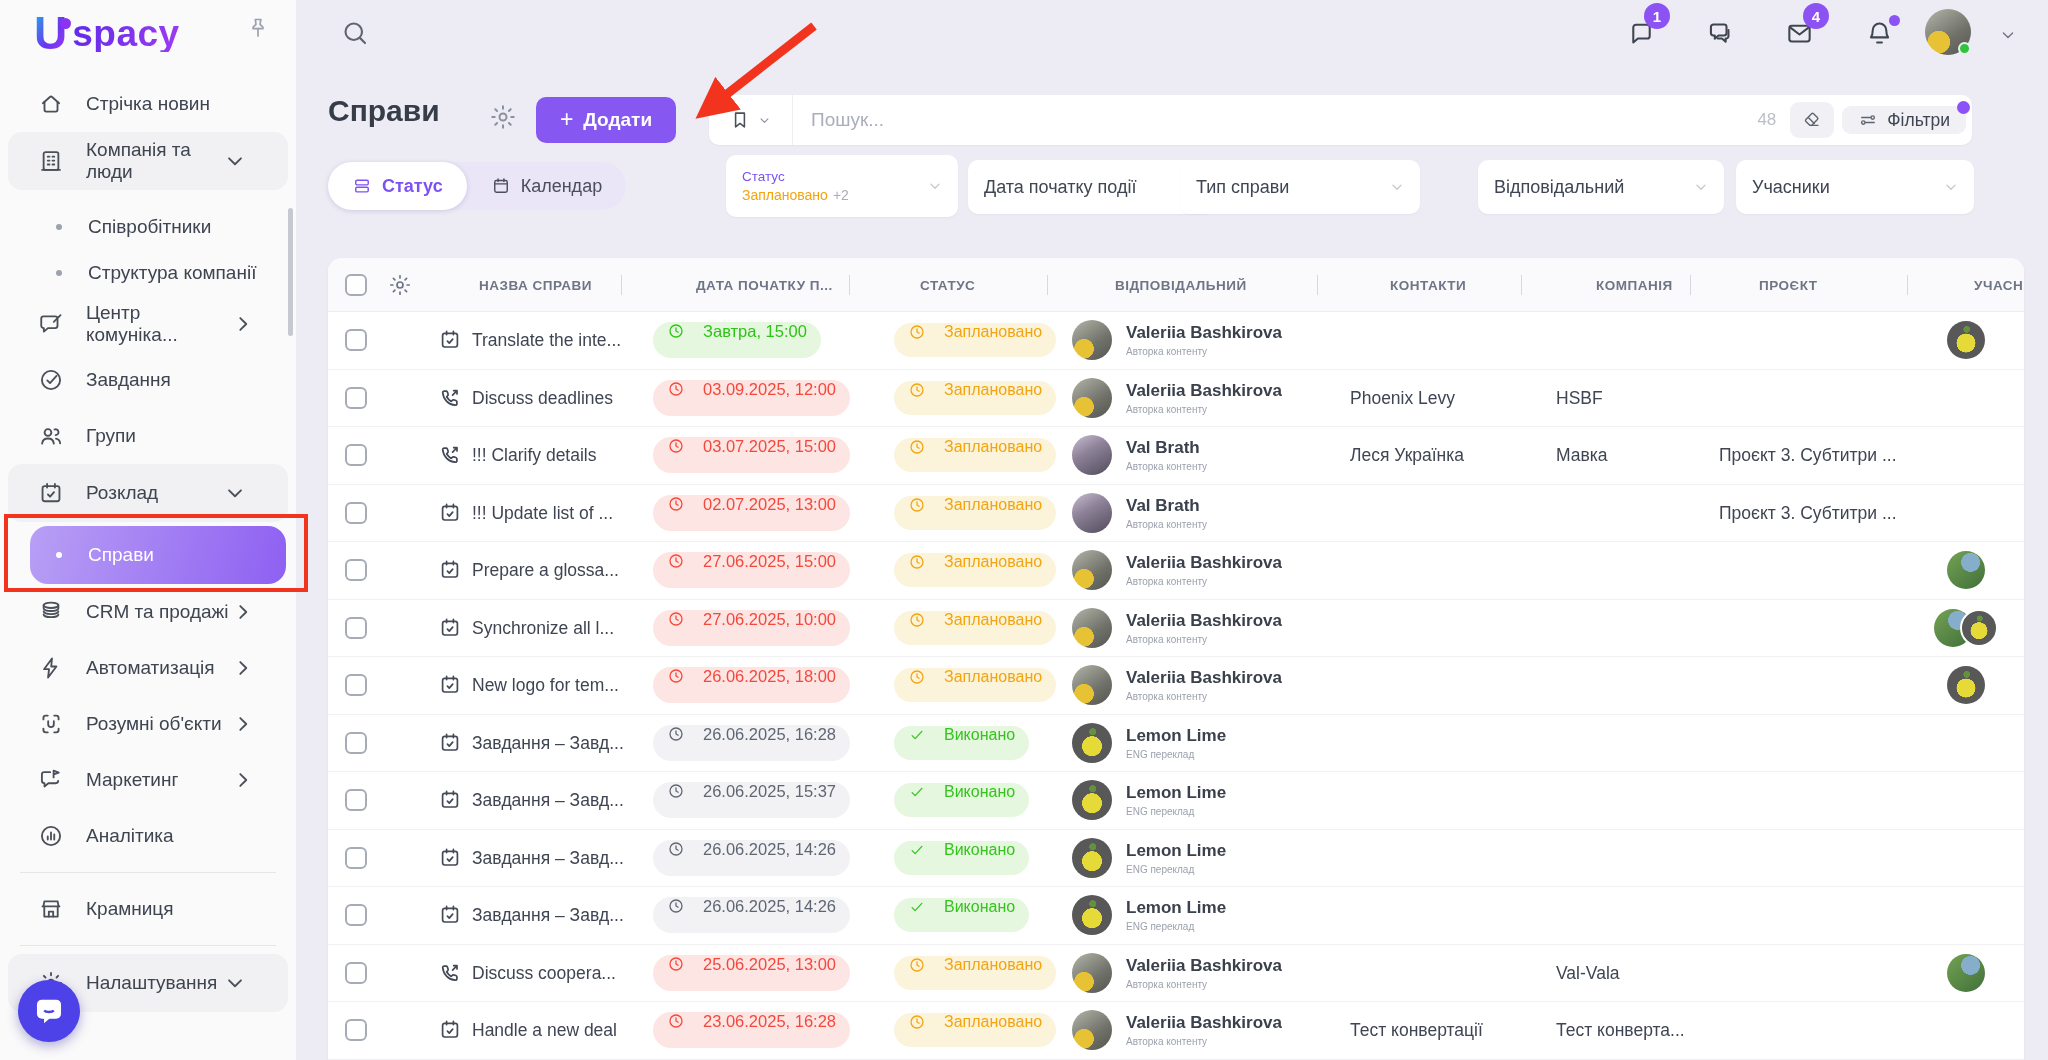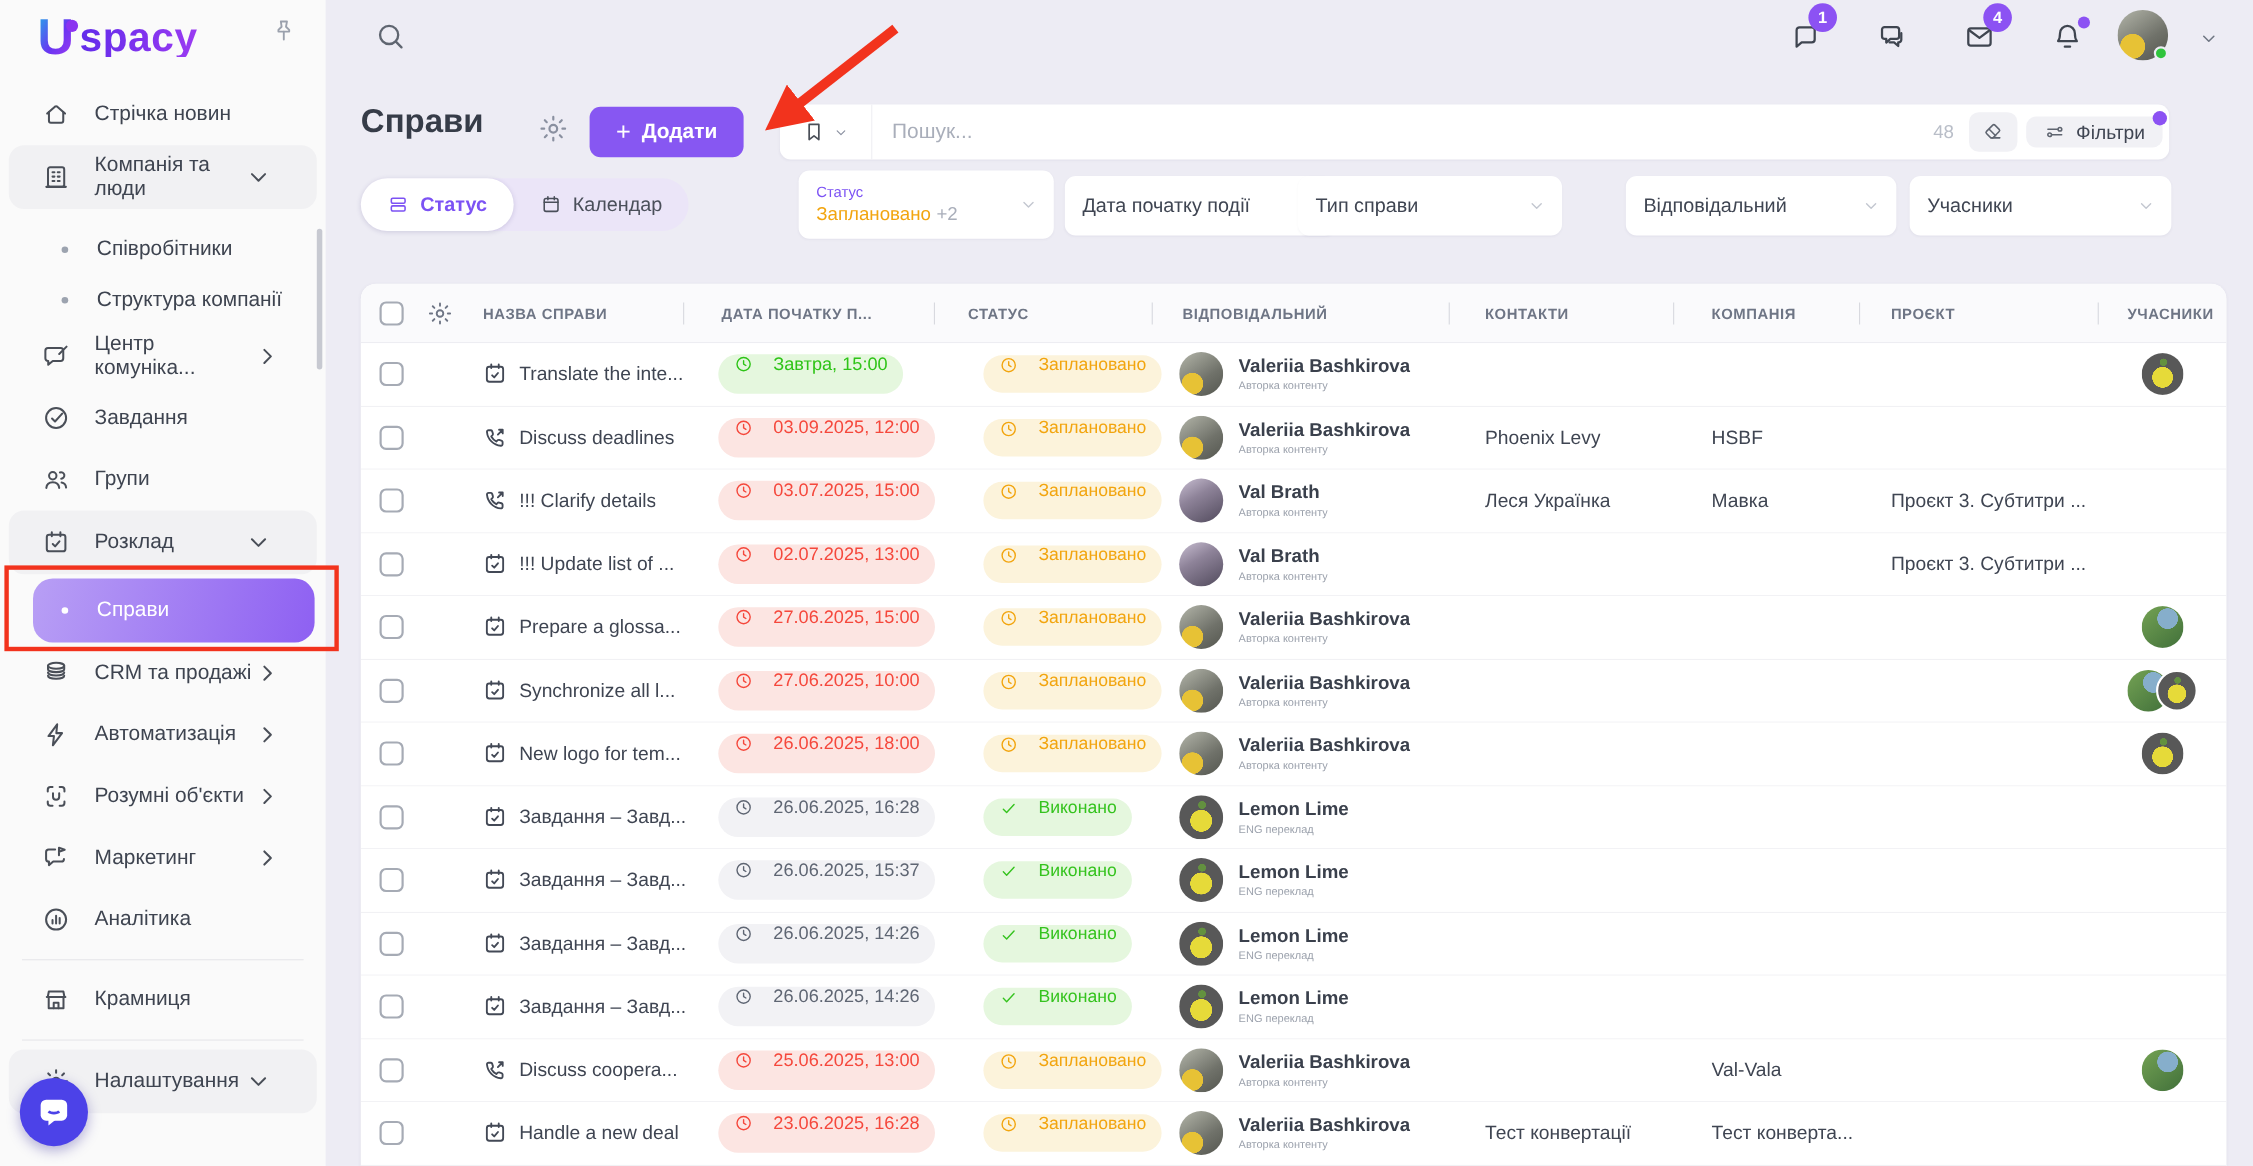--- a/index.html
+++ b/index.html
@@ -89,30 +89,30 @@
   .tab { display:flex; align-items:center; gap:10px; padding:0 24px; height:48px; border-radius:24px;
     font-size:18px; color:#4A4F5A; cursor:pointer; white-space:nowrap; }
   .tab .icn { width:20px; height:20px; }
   .tab.active { background:#fff; color:#7C52F4; font-weight:600; box-shadow:0 1px 5px rgba(60,50,120,.18); }
   .chip { position:absolute; background:#fff; border-radius:10px; display:flex; align-items:center;
     padding:0 14px 0 16px; color:#3F4552; font-size:18px; cursor:pointer;
     box-shadow:0 1px 2px rgba(80,80,120,.05); }
   .chip .chev { margin-left:auto; width:18px; height:18px; color:#C3C7D0; flex:none; }
   .chip-col { display:flex; flex-direction:column; gap:3px; }
   .chip-label { font-size:13.5px; color:#7C52F4; }
-  .chip-valrow { font-size:17px; }
+  .chip-valrow { font-size:14px; }
   .chip-val { color:#F2A50F; }
   .chip-extra { color:#A9AEBA; margin-left:5px; }
 
   
   .card { position:absolute; left:328px; top:258px; width:1696px; height:802px; background:#fff;
     border-radius:14px 14px 0 0; overflow:hidden; box-shadow:0 1px 3px rgba(80,80,120,.06); }
   .thead { position:relative; height:54px; background:#FAFAFC; border-bottom:1px solid #ECECF1; }
   .th { position:absolute; top:0; height:54px; display:flex; align-items:center;
-    font-size:13.5px; font-weight:700; color:#6E7585; letter-spacing:.5px; white-space:nowrap; }
+    font-size:13.5px; font-weight:700; color:#6E7585; letter-spacing:.5px; white-space:nowrap;margin-left:40px; }
   .thdiv { position:absolute; top:17px; height:20px; width:1px; background:#D8D9DF; }
   .cbx { position:absolute; left:17px; width:22px; height:22px; border:2px solid #A6ABB5;
     border-radius:6px; background:#fff; cursor:pointer; }
   .thead .cbx { top:16px; }
   .thead .gear { position:absolute; left:60px; top:15px; width:24px; height:24px; color:#6E7585; cursor:pointer; }
   .trow { position:relative; height:57.5px; border-bottom:1px solid #F1F1F4; background:#fff; }
   .trow .cbx { top:17px; }
   .name-icn { position:absolute; left:110px; top:50%; transform:translateY(-50%); width:24px; height:24px; color:#434956; }
   .nm { position:absolute; left:144px; top:50%; transform:translateY(-50%); font-size:17.5px; color:#3F4552;
     white-space:nowrap; max-width:172px; overflow:hidden; cursor:pointer; }

